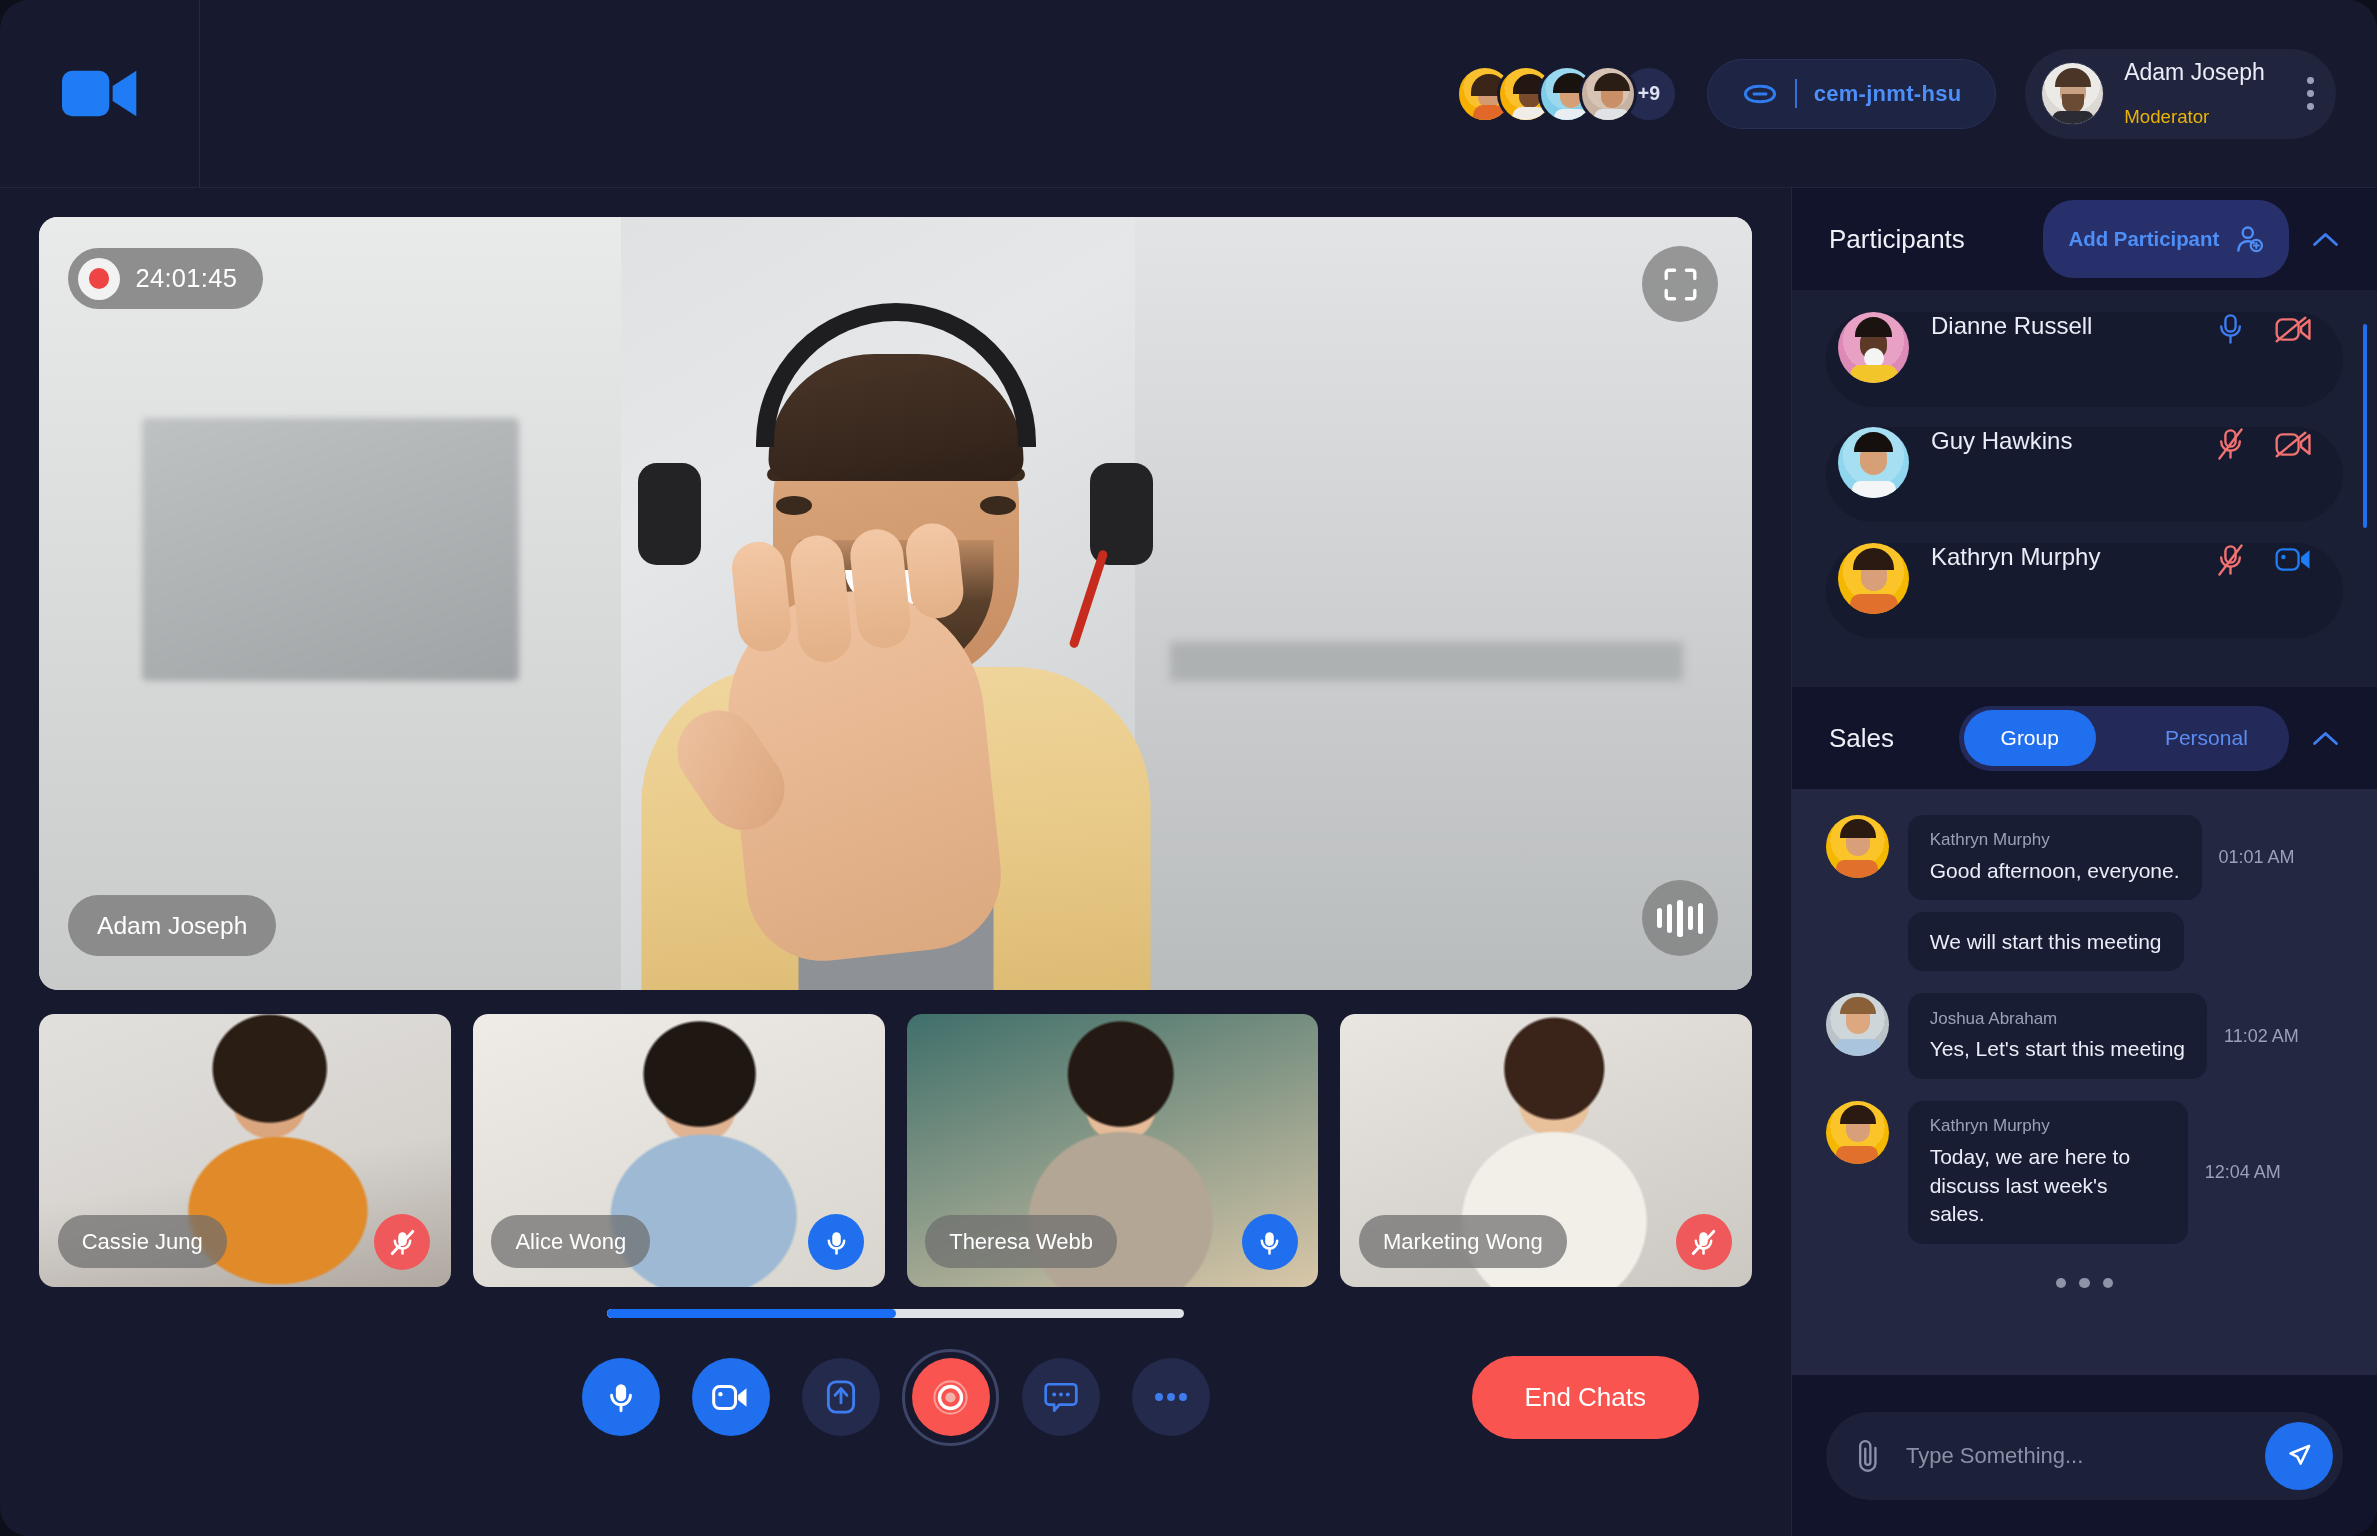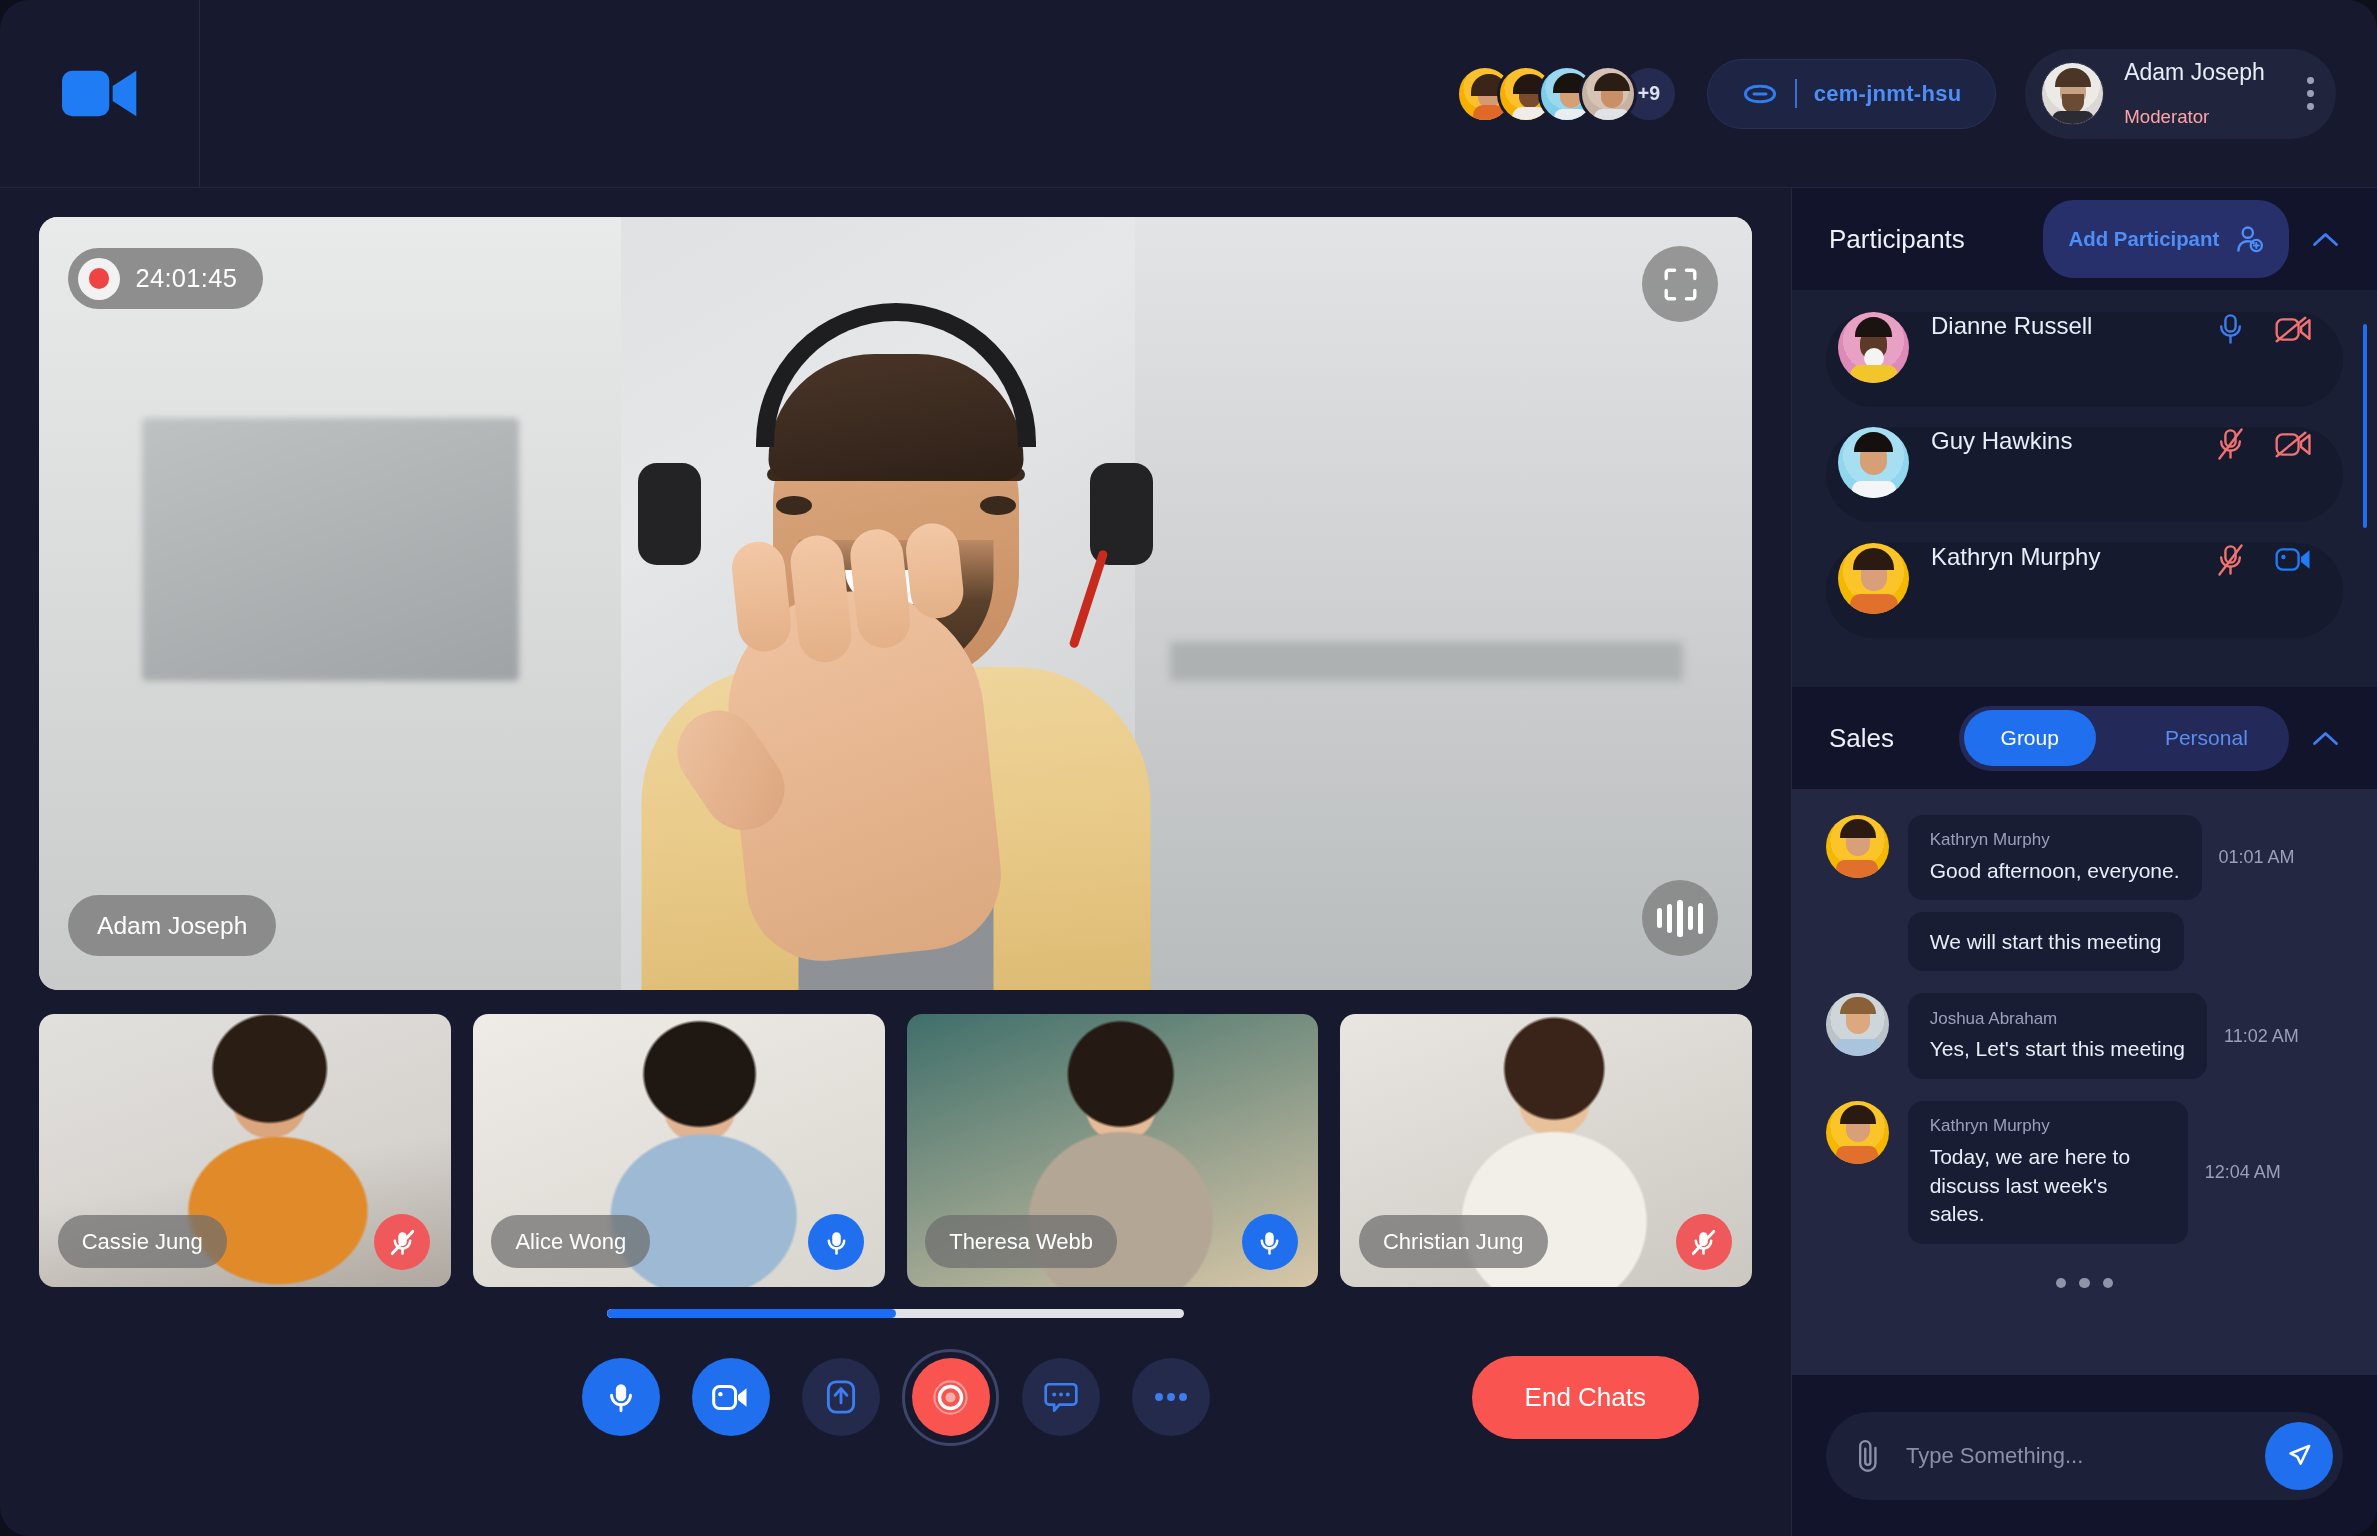--- a/index.html
+++ b/index.html
@@ -74,21 +74,21 @@
   .profile-pill {
     height: 90px; padding: 0 22px 0 15.3px; border-radius: 45px;
     background: #20243c; display: flex; align-items: center; gap: 20.4px;
   }
   .profile-pill .pav {
     width: 63px; height: 63px; border-radius: 50%;
     background-size: cover; background-position: center 20%;
     border: 1.7px solid #2b3050;
   }
   .pname { font-size: 23px; color: #e9edf7; font-weight: 400; }
-  .prole { font-size: 18.7px; color: #fca5a5; margin-top: 20px; }
+  .prole { font-size: 18.7px; color: #eab308; margin-top: 20px; }
   .kebab { display: flex; flex-direction: column; gap: 6px; margin-left: 22px; }
   .kebab i { width: 6.8px; height: 6.8px; border-radius: 50%; background: #9aa0ba; display: block; }
 
   
   .body { flex: 1; display: flex; min-height: 0; }
   .stage {
     flex: 1; display: flex; flex-direction: column;
     padding: 29px 39px 0 39px; min-width: 0;
   }
 
@@ -510,21 +510,21 @@
               <path d="M8 15 a9 9 0 0 0 18 0" fill="none" stroke="#fff" stroke-width="3" stroke-linecap="round"></path>
               <line x1="17" y1="24" x2="17" y2="30" stroke="#fff" stroke-width="3" stroke-linecap="round"></line>
             </svg>
           </div>
         </div>
 
         <div class="thumb">
           <div class="th-bg" style="background:linear-gradient(160deg,#e9e6e1,#cbc7c1)"></div>
           <div class="th-bg" style="background:radial-gradient(ellipse at 52% 76%,#f2efe9 0 30%,transparent 31%),radial-gradient(circle at 52% 32%,#e8c09a 0 12%,transparent 13%)"></div>
           <div class="th-bg" style="background:radial-gradient(ellipse at 52% 20%,#3a241a 0 16%,transparent 17%)"></div>
-          <div class="th-name">Christian Jung</div>
+          <div class="th-name">Marketing Wong</div>
           <div class="th-mic mic-off">
             <svg width="29" height="29" viewBox="0 0 34 34">
               <rect x="12" y="5" width="10" height="16" rx="5" fill="#fff"></rect>
               <path d="M8 15 a9 9 0 0 0 18 0" fill="none" stroke="#fff" stroke-width="3" stroke-linecap="round"></path>
               <line x1="17" y1="24" x2="17" y2="30" stroke="#fff" stroke-width="3" stroke-linecap="round"></line>
               <line x1="5" y1="30" x2="29" y2="4" stroke="#fff" stroke-width="3.4" stroke-linecap="round"></line>
             </svg>
           </div>
         </div>
       </div>

